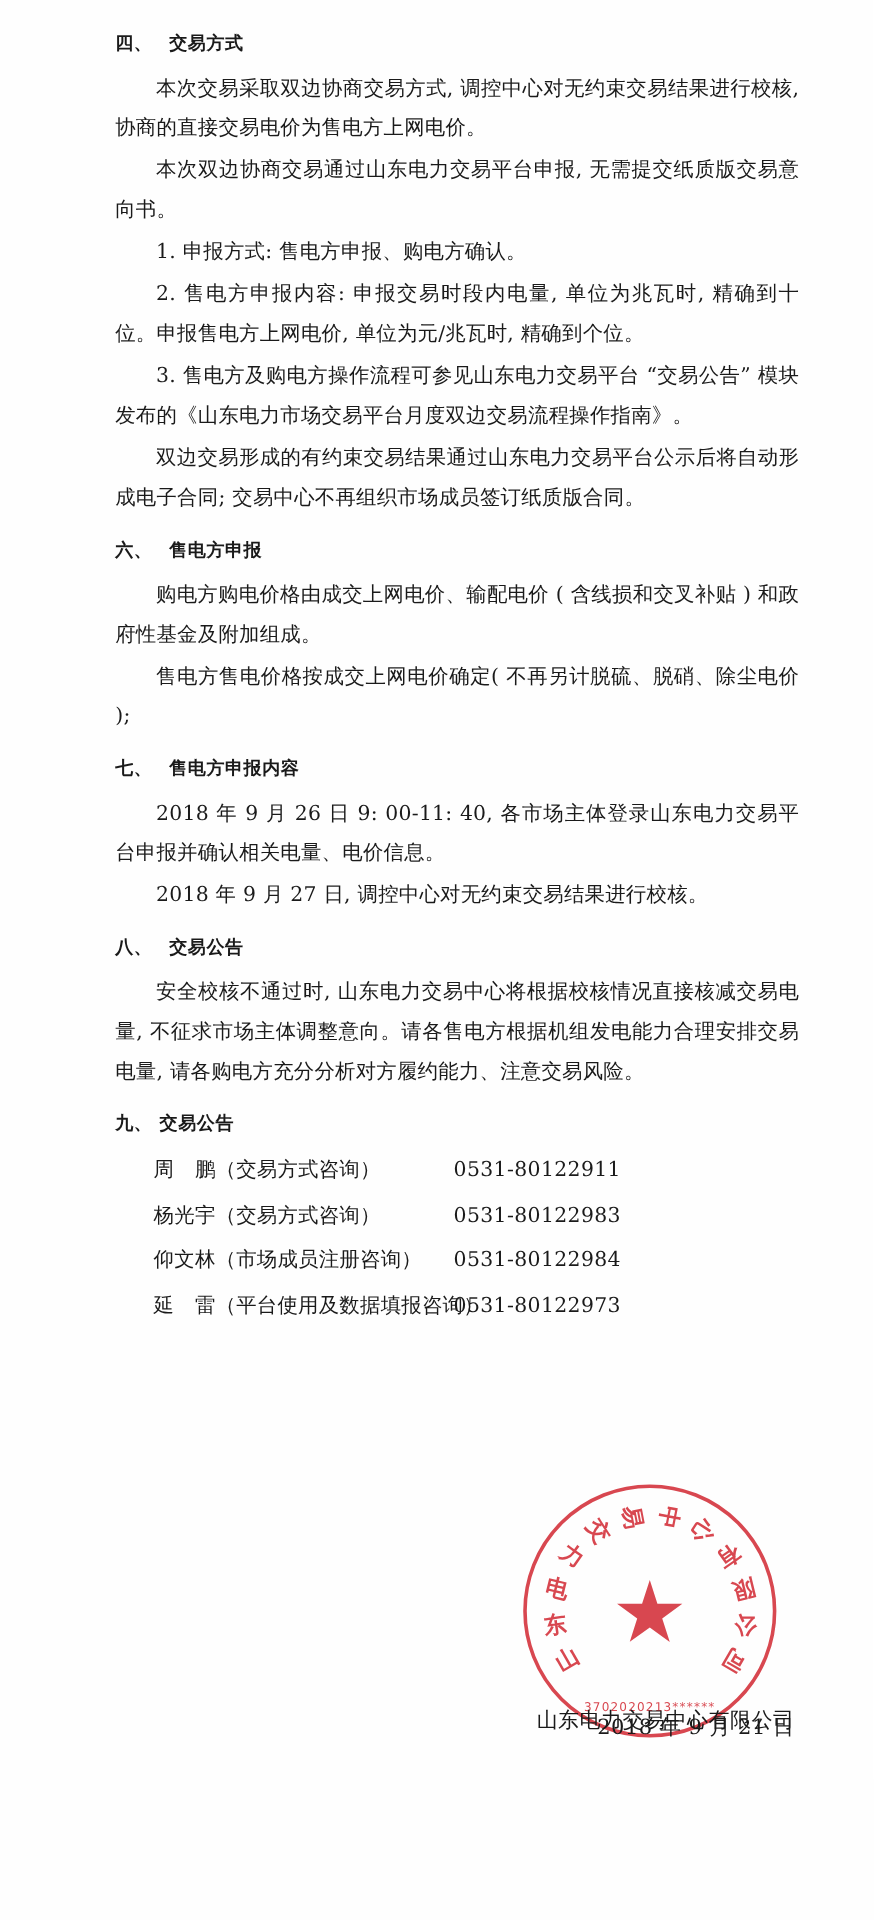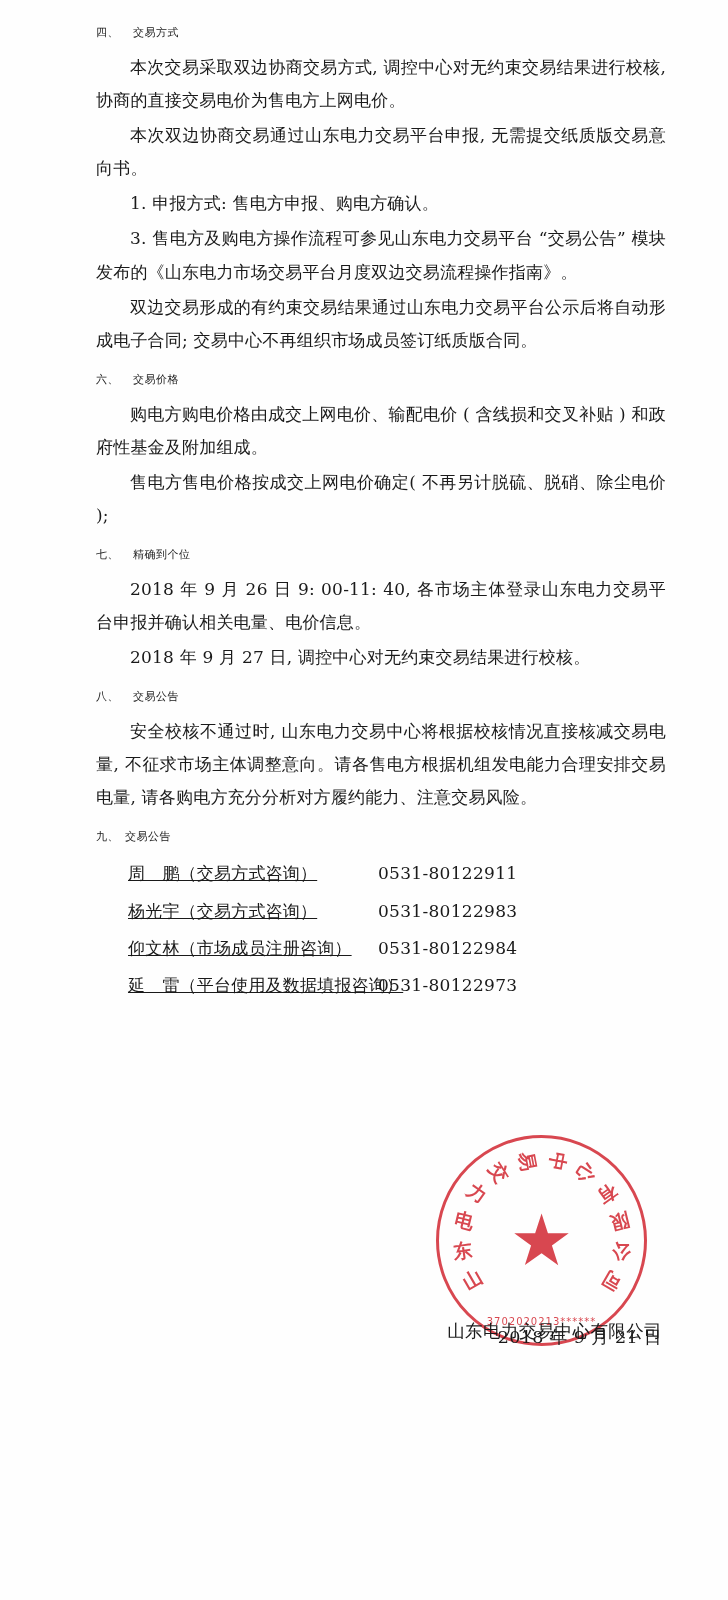--- a/index.html
+++ b/index.html
@@ -16,22 +16,22 @@
   .page {
     position: relative;
     width: 728px;
     min-height: 1600px;
     box-sizing: border-box;
     padding: 10px 62px 20px 96px;
     background: #fefefe;
   }
   .heading {
     font-family: "DejaVu Sans", "Liberation Sans", sans-serif;
-    font-weight: normal;
-    font-size: 11px;
+    font-weight: bold;
+    font-size: 15px;
     letter-spacing: 0.5px;
     margin: 14px 0 8px 0;
     line-height: 1.7;
   }
   .heading .num {
     margin-right: 14px;
   }
   .heading.tight .num {
     margin-right: 6px;
   }
@@ -53,21 +53,20 @@
     display: flex;
     align-items: baseline;
     font-size: 17px;
     line-height: 2.2;
     padding-left: 32px;
   }
   .contact-name {
     width: 250px;
     white-space: pre;
     letter-spacing: 0.2px;
-    text-decoration: underline;
   }
   .contact-phone {
     letter-spacing: 0.3px;
   }
   .sign-block {
     margin-top: 130px;
     position: relative;
     height: 230px;
   }
   .stamp {
@@ -137,32 +136,33 @@
 <body>
 
 <div class="page">
 
   <h2 class="heading">
     <span class="num">四、</span><span>交易方式</span>
   </h2>
   <p class="para">本次交易采取双边协商交易方式, 调控中心对无约束交易结果进行校核, 协商的直接交易电价为售电方上网电价。</p>
   <p class="para">本次双边协商交易通过山东电力交易平台申报, 无需提交纸质版交易意向书。</p>
   <p class="para numbered">1. 申报方式: 售电方申报、购电方确认。</p>
+  <p class="para numbered">2. 售电方申报内容: 申报交易时段内电量, 单位为兆瓦时, 精确到十位。申报售电方上网电价, 单位为元/兆瓦时, 精确到个位。</p>
   <p class="para numbered">3. 售电方及购电方操作流程可参见山东电力交易平台 “交易公告” 模块发布的《山东电力市场交易平台月度双边交易流程操作指南》。</p>
 
   <p class="para">双边交易形成的有约束交易结果通过山东电力交易平台公示后将自动形成电子合同; 交易中心不再组织市场成员签订纸质版合同。</p>
 
   <h2 class="heading">
-    <span class="num">六、</span><span>交易价格</span>
+    <span class="num">六、</span><span>售电方申报</span>
   </h2>
   <p class="para">购电方购电价格由成交上网电价、输配电价 ( 含线损和交叉补贴 ) 和政府性基金及附加组成。</p>
   <p class="para">售电方售电价格按成交上网电价确定( 不再另计脱硫、脱硝、除尘电价 );</p>
 
   <h2 class="heading">
-    <span class="num">七、</span><span>精确到个位</span>
+    <span class="num">七、</span><span>售电方申报内容</span>
   </h2>
   <p class="para">2018 年 9 月 26 日 9: 00-11: 40, 各市场主体登录山东电力交易平台申报并确认相关电量、电价信息。</p>
   <p class="para">2018 年 9 月 27 日, 调控中心对无约束交易结果进行校核。</p>
 
   <h2 class="heading">
     <span class="num tight">八、</span><span>交易公告</span>
   </h2>
   <p class="para">安全校核不通过时, 山东电力交易中心将根据校核情况直接核减交易电量, 不征求市场主体调整意向。请各售电方根据机组发电能力合理安排交易电量, 请各购电方充分分析对方履约能力、注意交易风险。</p>
 
   <h2 class="heading tight">

